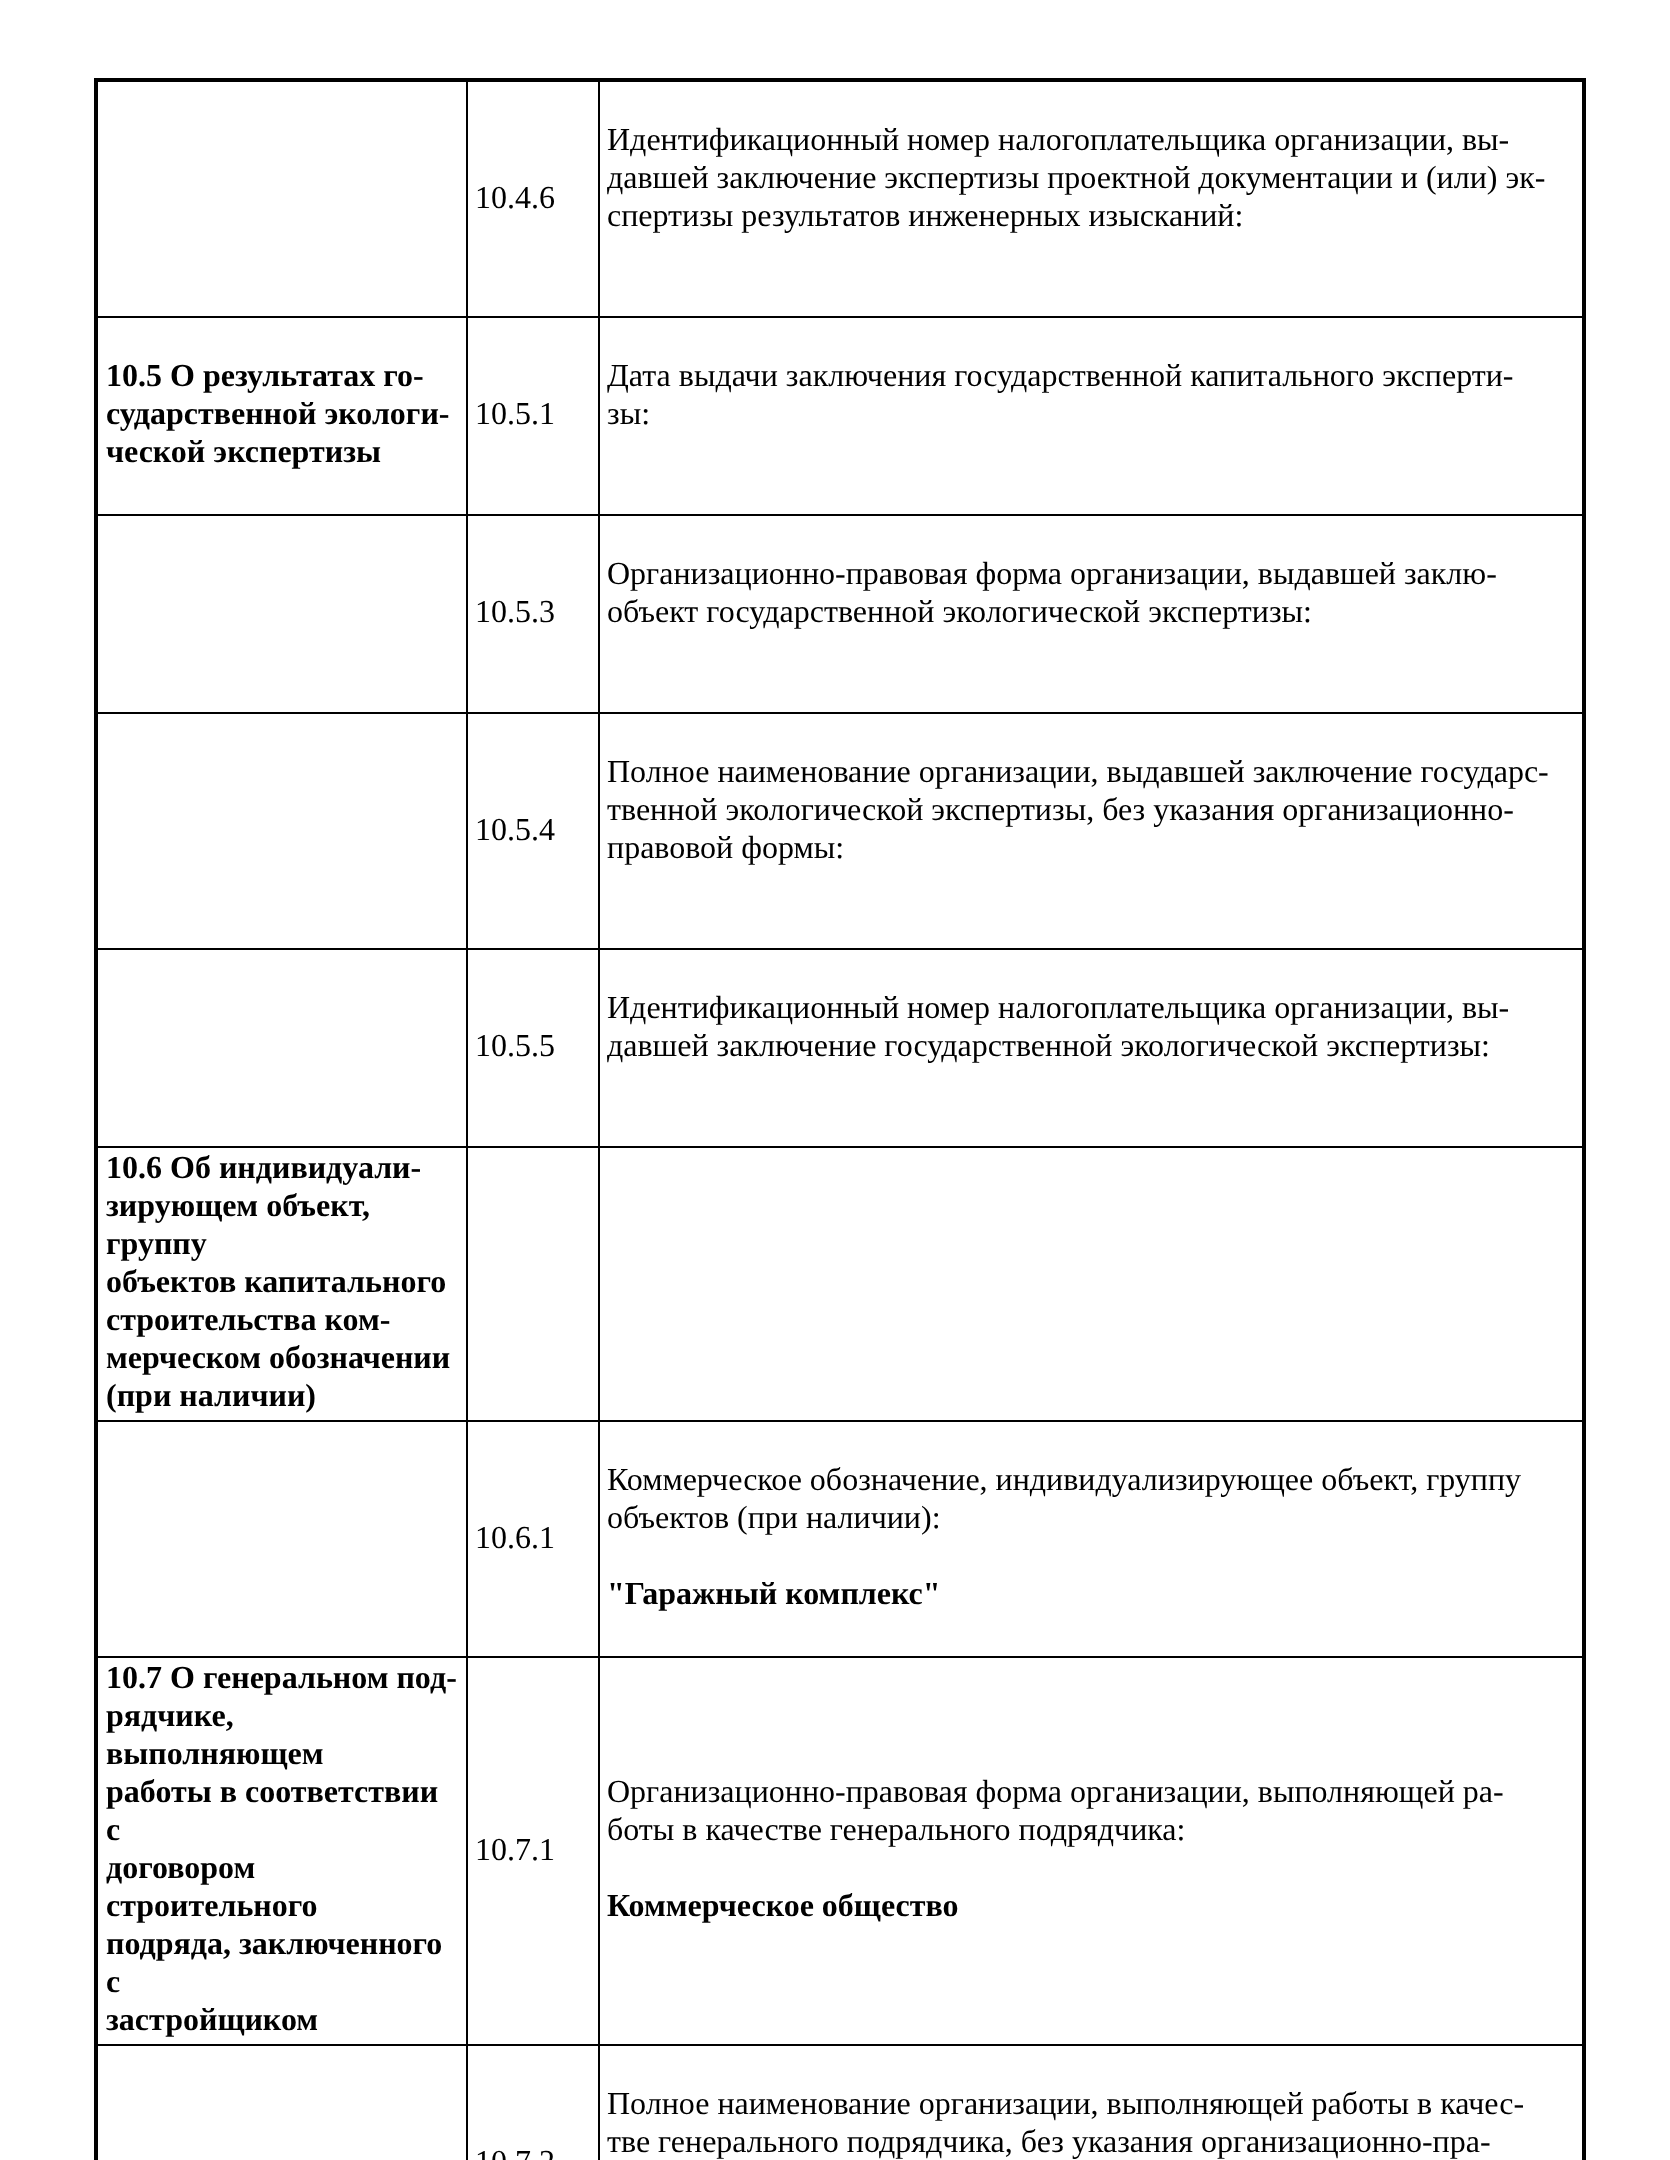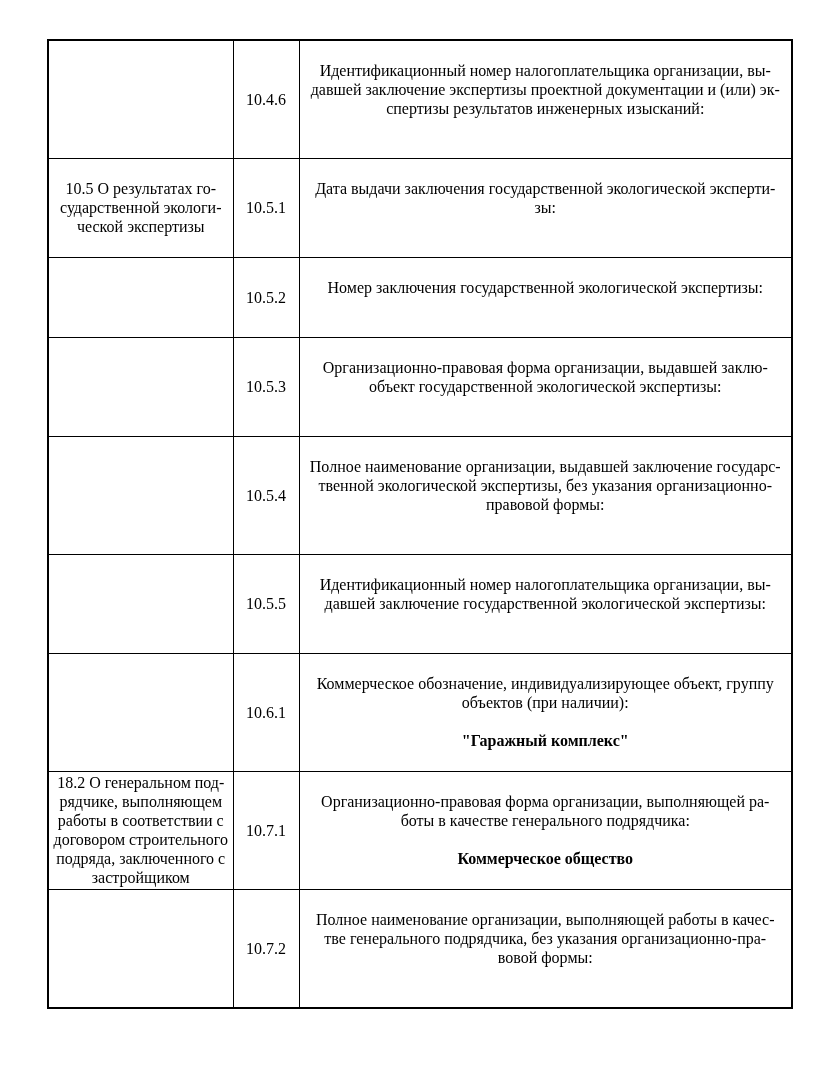--- a/index.html
+++ b/index.html
@@ -21,23 +21,22 @@
     table-layout: fixed;
     border: 2px solid #000;
   }
   table.doc td {
     border: 1px solid #000;
     vertical-align: middle;
     font-size: 16px;
     line-height: 19px;
     padding: 1px 4px 2px 4px;
     white-space: pre-line;
-    text-align: center;
   }
-  td.c-section { padding-left: 2px; padding-right: 2px; vertical-align: top; }
+  td.c-section { padding-left: 2px; padding-right: 2px; vertical-align: top; font-weight: bold; }
   td.c-code { }
   td.c-desc { }
   .field-value { font-weight: bold; }
 </style>
 </head>
 <body>
 
 <div class="page">
   <table class="doc">
     <colgroup>
@@ -57,34 +56,26 @@
           <div class="field-value"></div>
         </td>
       </tr>
 
       <tr>
         <td class="c-section">10.5 О результатах го-
 сударственной экологи-
 ческой экспертизы</td>
         <td class="c-code">10.5.1</td>
         <td class="c-desc">
-          <div>Дата выдачи заключения государственной экологической эксперти-
+          <div>Дата выдачи заключения государственной капитального эксперти-
 зы:</div>
           <div class="field-value"></div>
         </td>
       </tr>
 
-      <tr>
-        <td class="c-section"></td>
-        <td class="c-code">10.5.2</td>
-        <td class="c-desc">
-          <div>Номер заключения государственной экологической экспертизы:</div>
-          <div class="field-value"></div>
-        </td>
-      </tr>
 
       <tr>
         <td class="c-section"></td>
         <td class="c-code">10.5.3</td>
         <td class="c-desc">
           <div>Организационно-правовая форма организации, выдавшей заклю-
 объект государственной экологической экспертизы:</div>
           <div class="field-value"></div>
         </td>
       </tr>
@@ -103,33 +94,46 @@
       <tr>
         <td class="c-section"></td>
         <td class="c-code">10.5.5</td>
         <td class="c-desc">
           <div>Идентификационный номер налогоплательщика организации, вы-
 давшей заключение государственной экологической экспертизы:</div>
           <div class="field-value"></div>
         </td>
       </tr>
 
+      <tr>
+        <td class="c-section">10.6 Об индивидуали-
+зирующем объект, группу
+объектов капитального
+строительства ком-
+мерческом обозначении
+(при наличии)</td>
+        <td class="c-code"></td>
+        <td class="c-desc">
+          <div></div>
+          <div class="field-value"></div>
+        </td>
+      </tr>
 
       <tr>
         <td class="c-section"></td>
         <td class="c-code">10.6.1</td>
         <td class="c-desc">
           <div>Коммерческое обозначение, индивидуализирующее объект, группу
 объектов (при наличии):</div>
           <div class="field-value">"Гаражный комплекс"</div>
         </td>
       </tr>
 
       <tr>
-        <td class="c-section">18.2 О генеральном под-
+        <td class="c-section">10.7 О генеральном под-
 рядчике, выполняющем
 работы в соответствии с
 договором строительного
 подряда, заключенного с
 застройщиком</td>
         <td class="c-code">10.7.1</td>
         <td class="c-desc">
           <div>Организационно-правовая форма организации, выполняющей ра-
 боты в качестве генерального подрядчика:</div>
           <div class="field-value">Коммерческое общество</div>

